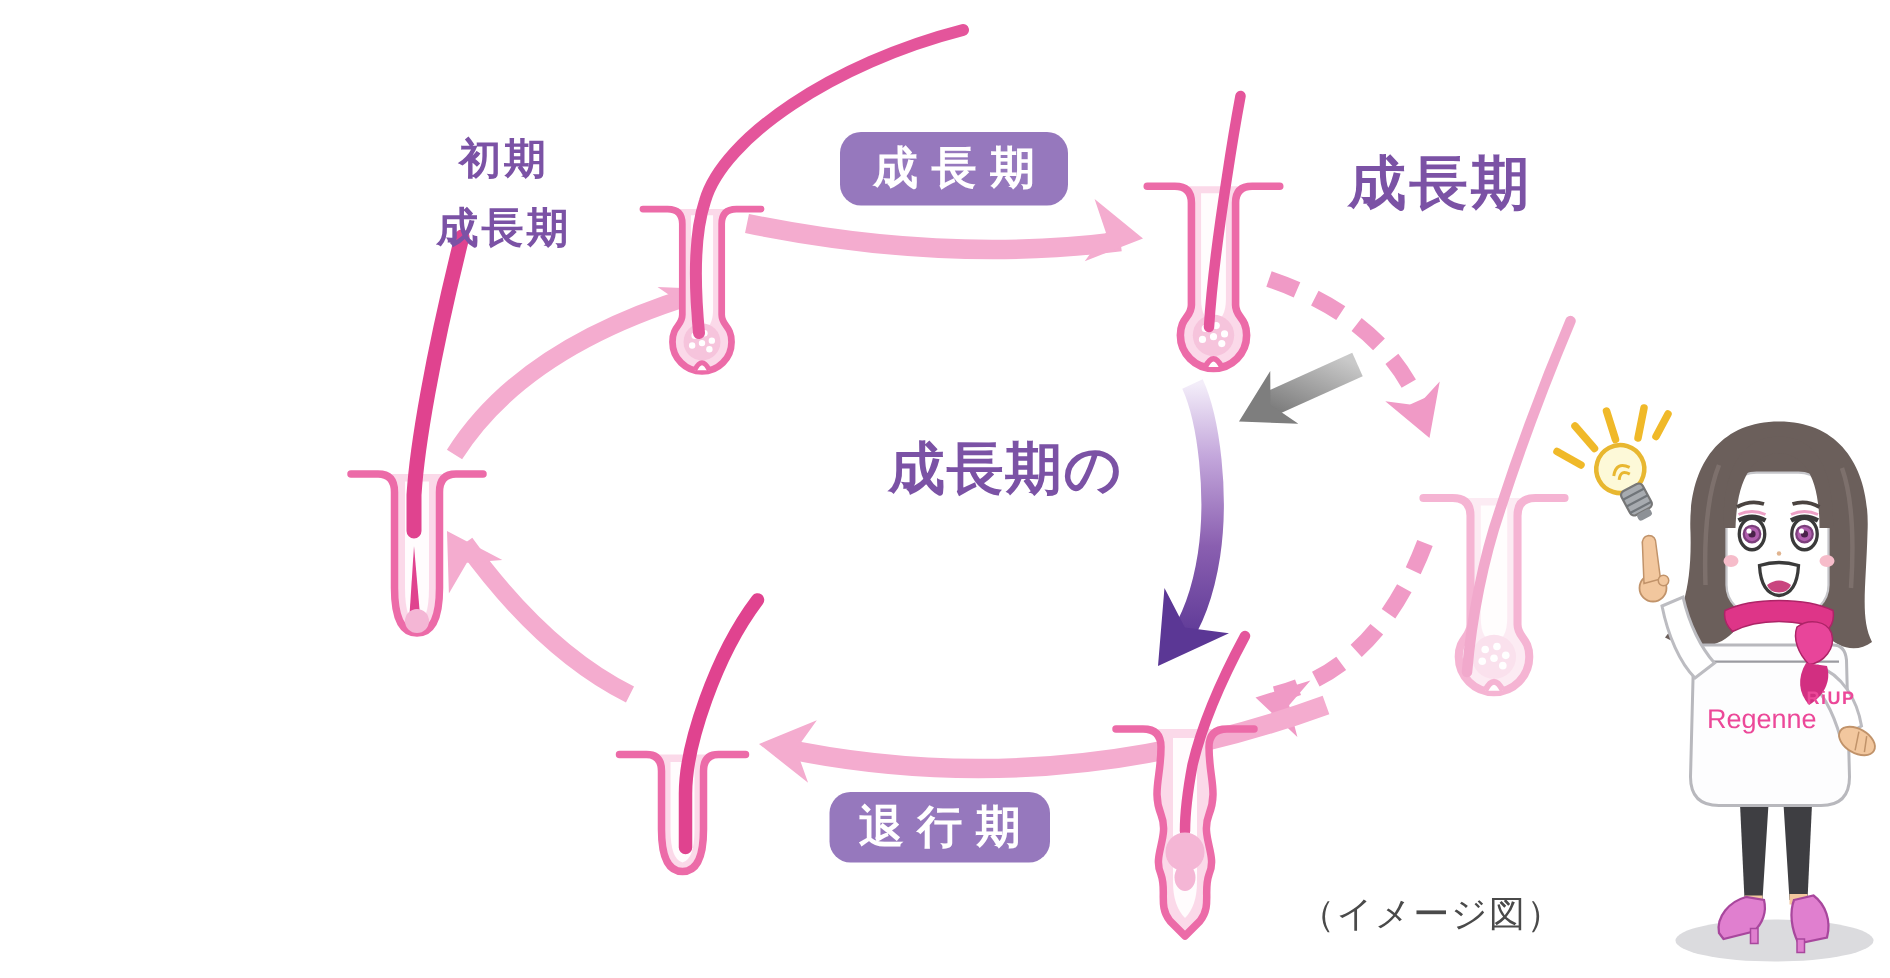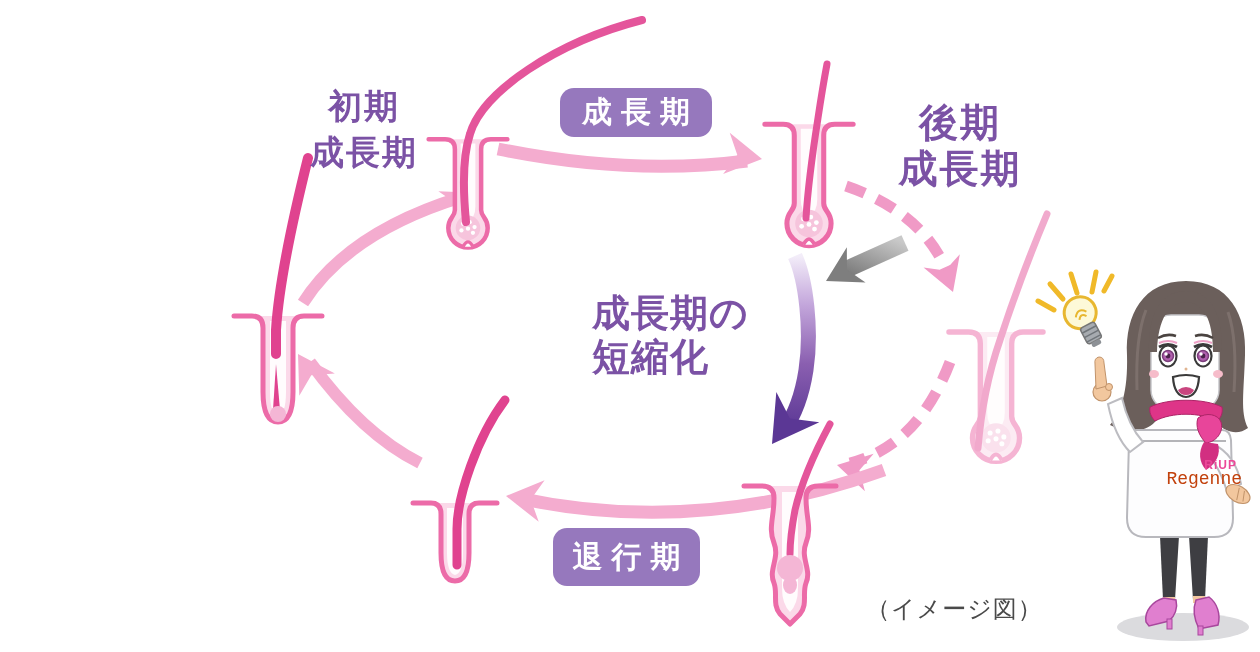--- a/index.html
+++ b/index.html
@@ -2,36 +2,36 @@
 <html><head>
 <meta charset="utf-8">
 <style>
   html,body{margin:0;padding:0;background:#fff;}
   .stage{position:relative;width:1260px;height:652px;background:#fff;overflow:hidden;
          font-family:"Liberation Sans","DejaVu Sans",sans-serif;}
   .layer{position:absolute;left:0;top:0;}
   .jp-label{position:absolute;color:#7b52a5;font-family:"Liberation Serif","DejaVu Serif",serif;
             font-weight:600;text-align:center;}
   .jp-label span{display:block;}
-  .lbl-early{left:266px;top:84px;width:196px;font-size:34px;line-height:46px;letter-spacing:2px;}
+  .lbl-early{left:238px;top:84px;width:196px;font-size:28px;line-height:46px;letter-spacing:2px;}
   .lbl-late{left:878px;top:100px;width:164px;font-size:39px;line-height:46px;letter-spacing:2px;}
   .lbl-short{left:592px;top:291px;width:192px;font-size:38px;line-height:44px;text-align:left;letter-spacing:1px;}
   .badge{position:absolute;background:#9678bd;border-radius:14px;color:#fff;
          display:flex;align-items:center;justify-content:center;
          font-weight:bold;font-size:30px;letter-spacing:0.30em;text-indent:0.30em;
          font-family:"Liberation Sans","DejaVu Sans",sans-serif;}
   .badge-growth{left:560px;top:88px;width:152px;height:49px;}
   .badge-telogen{left:266px;top:432px;width:146px;height:48px;}
-  .badge-catagen{left:553px;top:528px;width:147px;height:58px;}
+  .badge-catagen{left:553px;top:528px;width:147px;height:47px;}
   .note{position:absolute;left:866px;top:593px;width:190px;color:#4a4a4a;
         font-size:24px;letter-spacing:1px;}
   .brand1{position:absolute;left:1143px;top:458px;width:94px;text-align:right;
           color:#ec4899;font-size:12px;font-weight:bold;letter-spacing:1px;}
-  .brand2{position:absolute;left:1138px;top:469px;width:104px;text-align:right;
-          color:#c2410c;font-size:18px;font-family:Liberation Mono, monospace;}
+  .brand2{position:absolute;left:1138px;top:469px;width:104px;text-align:left;
+          color:#ec4899;font-size:18px;font-family:Liberation Sans, sans-serif;}
 </style>
 </head>
 <body>
 
 <div class="stage">
 
   <svg class="layer" width="1260" height="652" viewBox="0 0 1260 652">
     <defs>
       <path id="ah" d="M 0,0 L -36,-21 L -25,0 L -36,21 Z"></path>
       <linearGradient id="gradPurple" x1="0" y1="0" x2="0" y2="1">
@@ -223,27 +223,25 @@
   <div class="jp-label lbl-early">
     <span>初期</span>
     <span>成長期</span>
   </div>
 
   <div class="badge badge-growth">
     <span>成長期</span>
   </div>
 
   <div class="jp-label lbl-late">
-    <span>後期</span>
     <span>成長期</span>
   </div>
 
   <div class="jp-label lbl-short">
     <span>成長期の</span>
-    <span>短縮化</span>
   </div>
 
 
   <div class="badge badge-catagen">
     <span>退行期</span>
   </div>
 
   <div class="note">（イメージ図）</div>
 
   <div class="brand1">RiUP</div>

